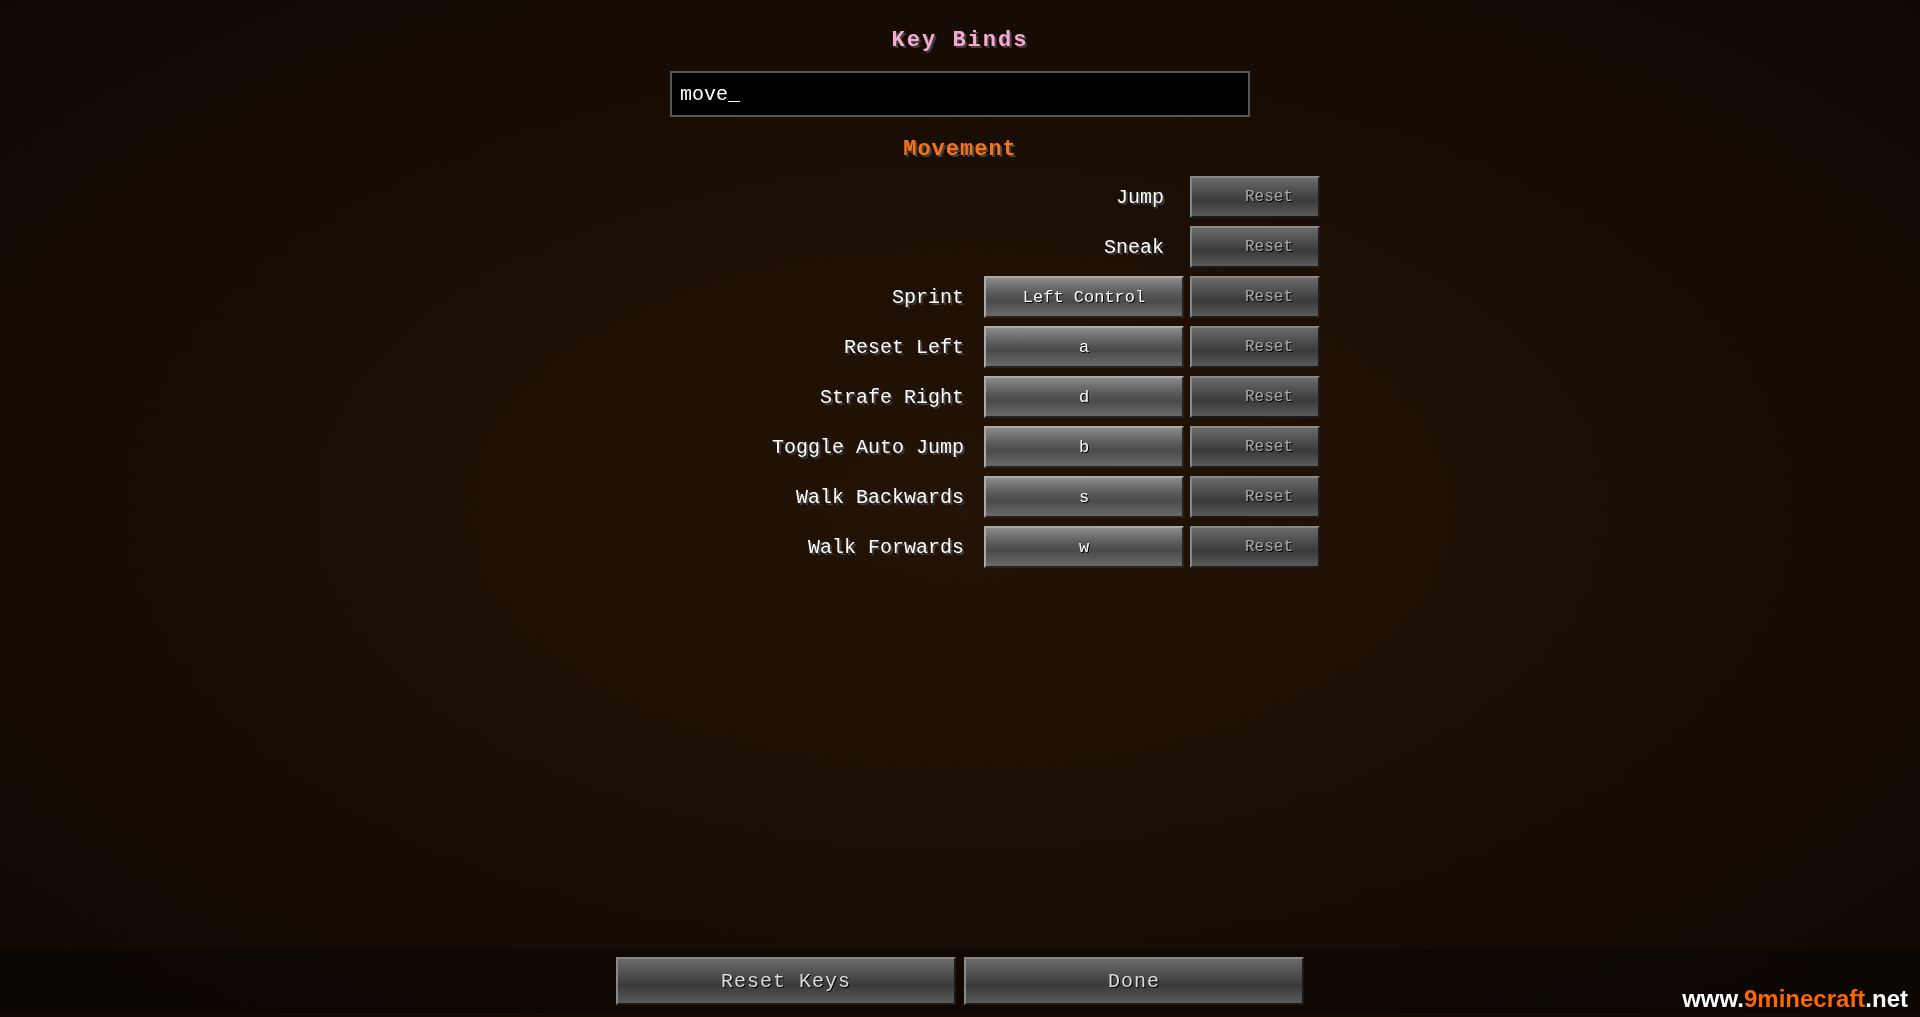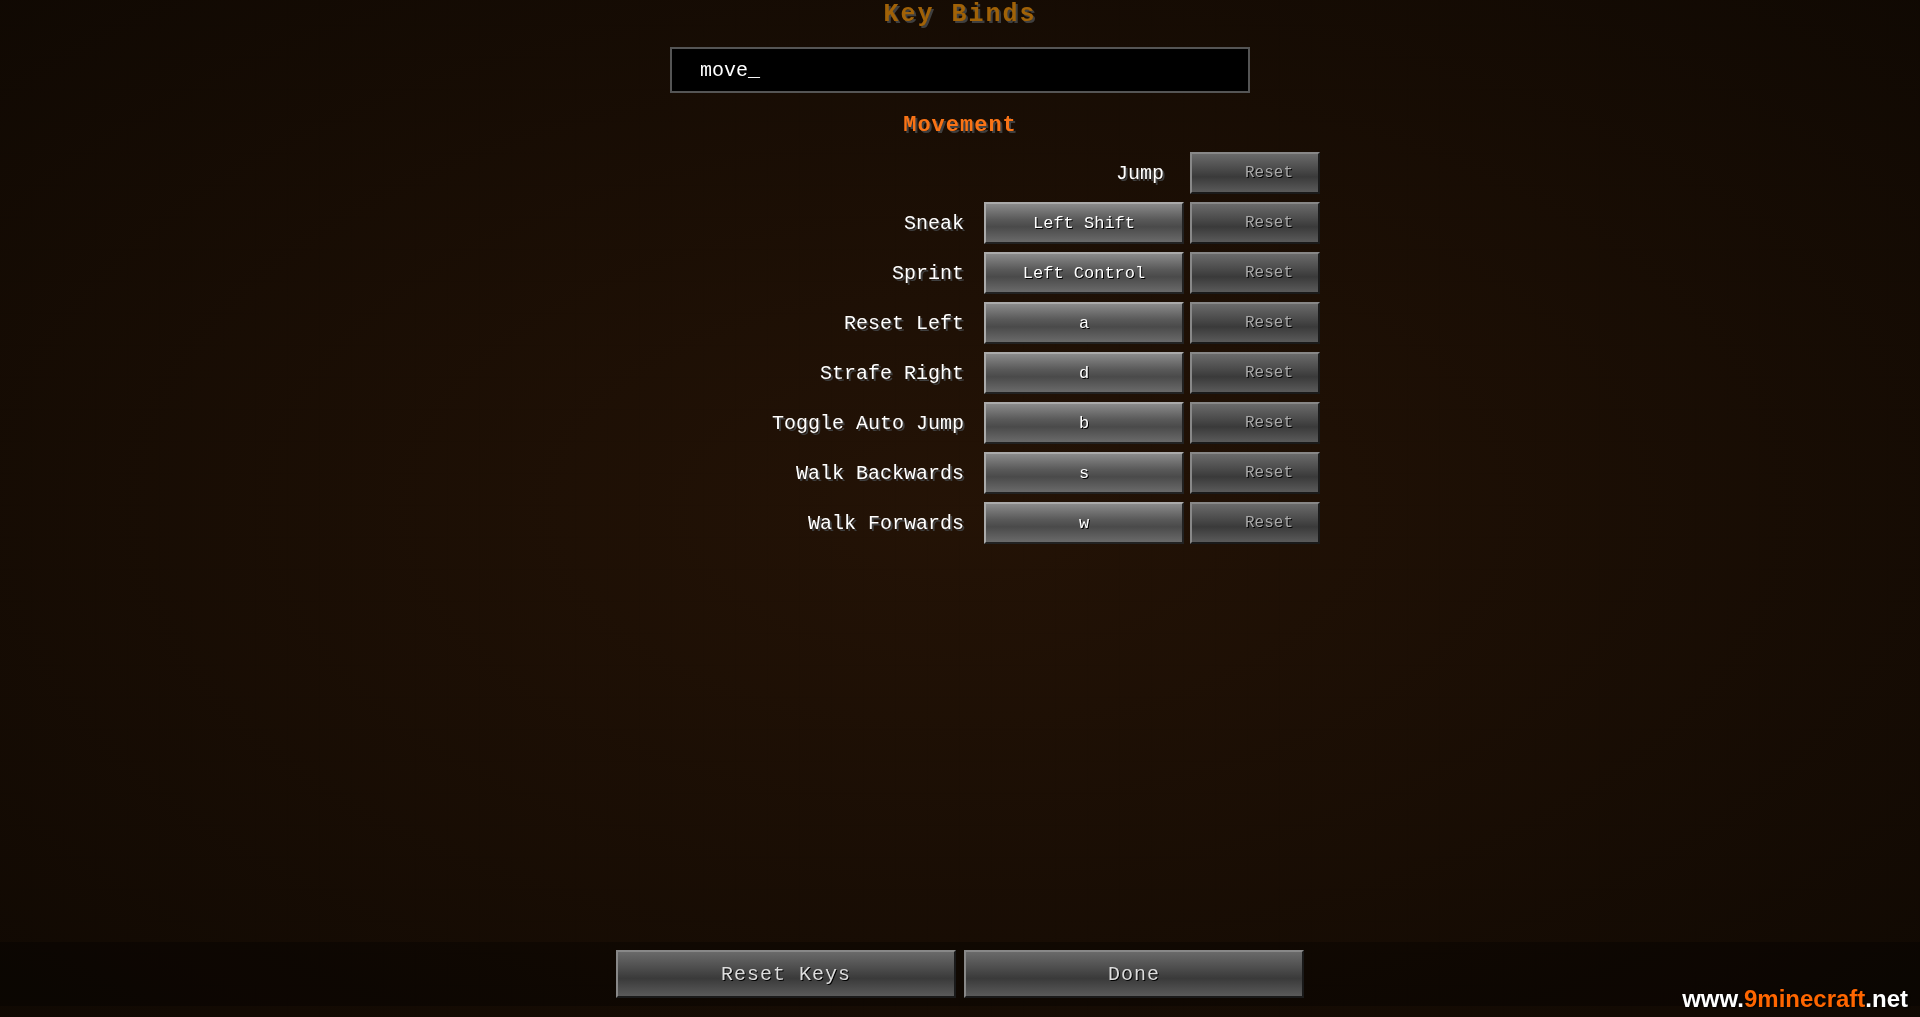--- a/index.html
+++ b/index.html
@@ -49,38 +49,39 @@
       position: relative;
       z-index: 1;
       width: 100%;
       height: 100%;
       display: flex;
       flex-direction: column;
       align-items: center;
     }
 
     .title {
-      color: #a16207;
-      font-size: 25px;
+      color: #f9a8d4;
+      font-size: 22px;
       font-weight: bold;
       letter-spacing: 2px;
+      margin-top: 28px;
       margin-bottom: 18px;
       text-shadow: 2px 2px 0px #3f3f3f;
       font-family: 'Courier New', monospace;
     }
 
     .search-box {
       width: 580px;
       height: 46px;
       background-color: #000000;
       border: 2px solid #555;
       color: #ffffff;
       font-size: 20px;
       font-family: 'Courier New', monospace;
-      padding: 6px 28px;
+      padding: 6px 8px;
       outline: none;
       margin-bottom: 20px;
     }
 
     .section-title {
       color: #f97316;
       font-size: 22px;
       font-weight: bold;
       letter-spacing: 1px;
       margin-bottom: 12px;
@@ -146,21 +147,21 @@
       display: flex;
       align-items: center;
       justify-content: center;
       margin-left: 6px;
       text-shadow: 1px 1px 0px #000;
       padding-left: 28px;
     }
 
     .bottom-bar {
       position: absolute;
-      bottom: 11px;
+      bottom: 4px;
       width: 100%;
       height: 64px;
       display: flex;
       align-items: center;
       justify-content: center;
       gap: 8px;
       background: rgba(0,0,0,0.3);
     }
 
     .bottom-button {
@@ -210,21 +211,20 @@
 
   <div class="section-title">Movement</div>
 
   <div class="bindings-container">
   <div class="binding-row">
         <div class="binding-label">Jump</div>
         <button class="reset-button">Reset</button>
       </div>
       <div class="binding-row">
         <div class="binding-label">Sneak</div>
-        <button class="key-button">Left Shift</button>
         <button class="reset-button">Reset</button>
       </div>
       <div class="binding-row">
         <div class="binding-label">Sprint</div>
         <button class="key-button">Left Control</button>
         <button class="reset-button">Reset</button>
       </div>
       <div class="binding-row">
         <div class="binding-label">Reset Left</div>
         <button class="key-button">a</button>

